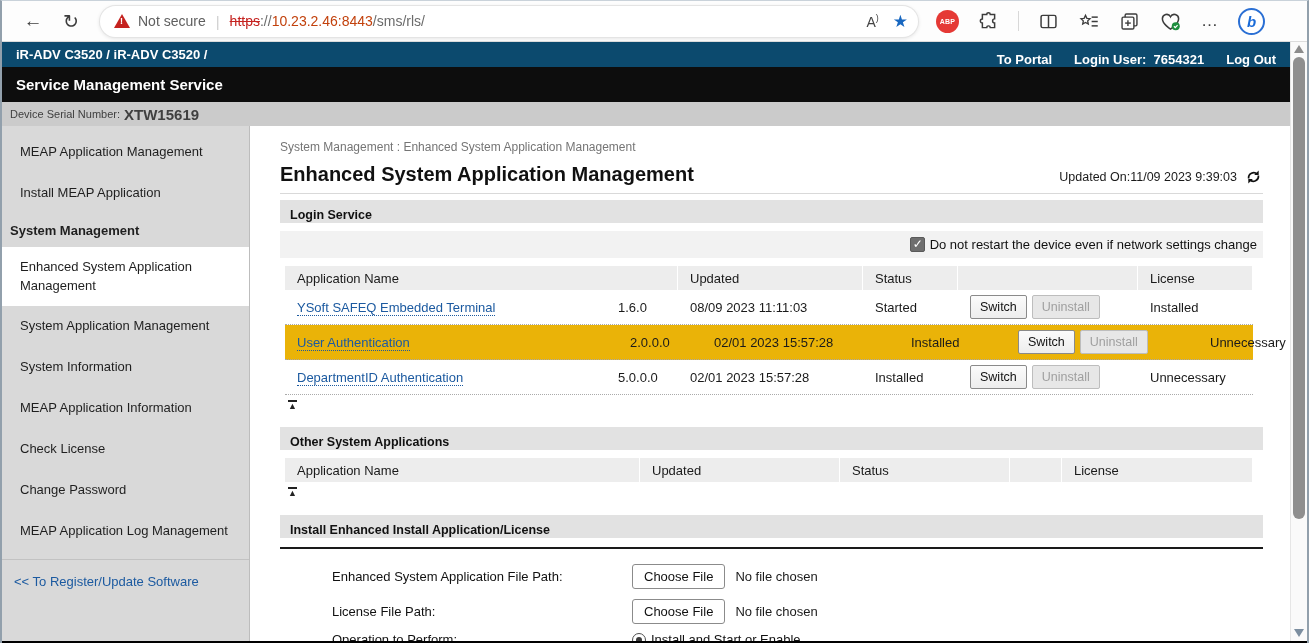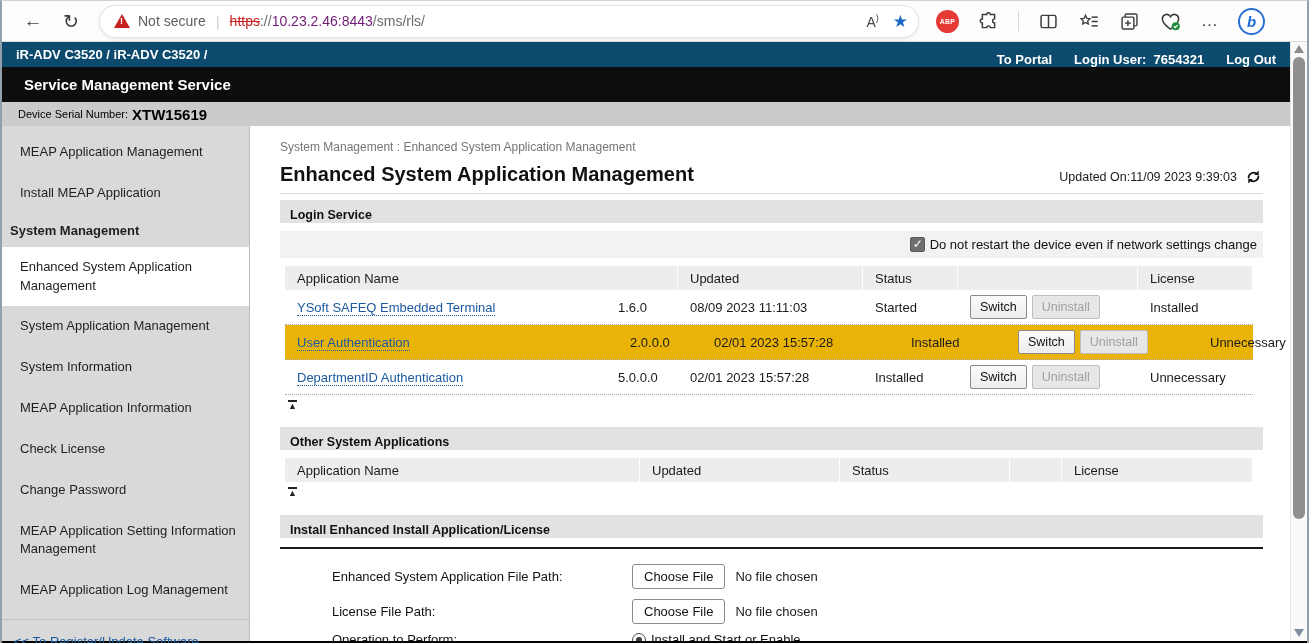--- a/index.html
+++ b/index.html
@@ -13,40 +13,40 @@
   .navbtn { width:30px; height:30px; display:flex; align-items:center; justify-content:center; font-size:19px; color:#3c3c3c; cursor:pointer; border-radius:4px; }
   .navbtn + .navbtn { margin-left:8px; }
   .addressbar { flex:0 0 auto; width:818px; height:31px; margin-left:14px; background:#fff; border-radius:16px; box-shadow:0 0 0 1px #e4e4e4, 0 1px 4px rgba(0,0,0,.14); display:flex; align-items:center; padding:0 10px 0 14px; }
   .warn-tri { width:0; height:0; border-left:8px solid transparent; border-right:8px solid transparent; border-bottom:14px solid #c5221f; position:relative; margin-right:8px; }
   .warn-tri::after { content:"!"; position:absolute; left:-2px; top:2px; color:#fff; font-size:9px; font-weight:bold; }
   .notsecure { color:#5f5f5f; font-size:14px; }
   .addr-sep { color:#d0d0d0; margin:0 10px; font-size:15px; }
   .url { font-size:14px; white-space:nowrap; }
   .url .scheme { color:#c5221f; text-decoration:line-through; }
   .url .dim { color:#6b6b6b; }
-  .url .host { color:#701a75; }
+  .url .host { color:#c2410c; }
   .addr-right { margin-left:auto; display:flex; align-items:center; gap:14px; }
   .readaloud { font-size:14px; color:#454545; }
   .readaloud sup { font-size:9px; }
   .star-fav { color:#1867c0; font-size:17px; }
   .ext-icons { display:flex; align-items:center; margin-left:18px; gap:19px; }
   .abp { width:23px; height:23px; border-radius:50%; background:#e53935; color:#fff; font-size:7px; font-weight:bold; display:flex; align-items:center; justify-content:center; letter-spacing:.2px; }
   .tb-sep { width:1px; height:20px; background:#d8d8d8; }
   .dots { font-size:17px; color:#3c3c3c; letter-spacing:1px; }
   .bing { width:27px; height:27px; border-radius:50%; border:2px solid #2a6fd4; background:#fff; color:#1a6bd8; font-weight:bold; font-size:15px; display:flex; align-items:center; justify-content:center; font-style:italic; }
   .icon-svg { display:block; }
 
   
   .page-area { display:flex; height:599px; }
   .page-col { width:1290px; display:flex; flex-direction:column; }
   .bar1 { height:25px; background:#0c4a6e; color:#fff; display:flex; align-items:center; padding:0 14px; font-size:13px; font-weight:bold; }
   .bar1-right { margin-left:auto; display:flex; align-items:center; gap:22px;margin-top:10px; }
   .bar1 a { color:#fff; text-decoration:none; border-bottom:1px dotted #cfcfcf; cursor:pointer; }
-  .bar2 { height:35px; background:#0d0d0d; color:#fff; display:flex; align-items:center; padding:0 22px; font-size:15px; font-weight:bold; }
-  .bar3 { height:24px; background:#cbcbcb; color:#000000; display:flex; align-items:center; padding:0 16px; }
+  .bar2 { height:35px; background:#0d0d0d; color:#fff; display:flex; align-items:center; padding:0 14px; font-size:15px; font-weight:bold; }
+  .bar3 { height:24px; background:#cbcbcb; color:#404040; display:flex; align-items:center; padding:0 8px; }
   .bar3 .lbl { font-size:11px; margin-right:4px; }
   .bar3 .val { font-size:15px; font-weight:bold; }
 
   
   .body-wrap { display:flex; height:515px; }
   .sidebar { width:248px; background:#d9d9d9; border-right:1px solid #bdbdbd; font-size:13px; color:#1f1f1f; padding-top:6px; }
   .side-item { padding:11px 10px 11px 18px; cursor:pointer; line-height:1.45; }
   .side-header { padding:9px 8px 9px 8px; font-weight:bold; }
   .side-item.selected { background:#fff; }
   .side-sep { border-top:1px solid #c2c2c2; margin-top:8px; }
@@ -182,21 +182,20 @@
         <div class="sidebar">
           <div class="side-item">MEAP Application Management</div>
           <div class="side-item">Install MEAP Application</div>
           <div class="side-header">System Management</div>
           <div class="side-item selected">Enhanced System Application Management</div>
           <div class="side-item">System Application Management</div>
           <div class="side-item">System Information</div>
           <div class="side-item">MEAP Application Information</div>
           <div class="side-item">Check License</div>
           <div class="side-item">Change Password</div>
-          <div class="side-item">MEAP Application Setting Information Management</div>
           <div class="side-item">MEAP Application Log Management</div>
           <div class="side-sep"></div>
           <div class="side-footer"><a>&lt;&lt; To Register/Update Software</a></div>
         </div>
 
         <div class="main">
           <div class="content">
             <div class="crumb">System Management : Enhanced System Application Management</div>
             <div class="title-row">
               <div class="page-title">Enhanced System Application Management</div>

